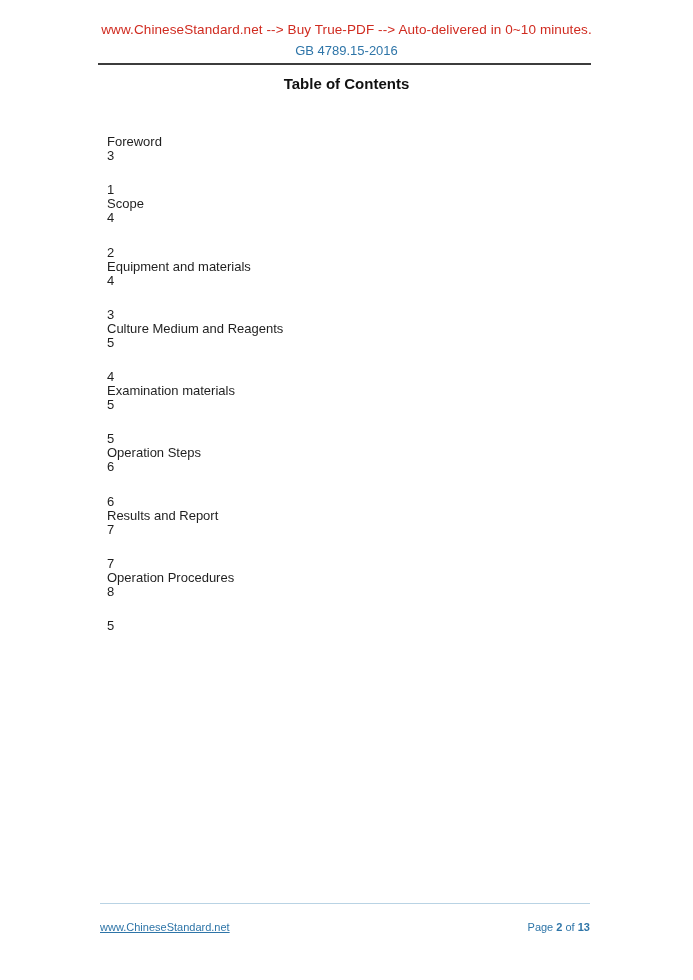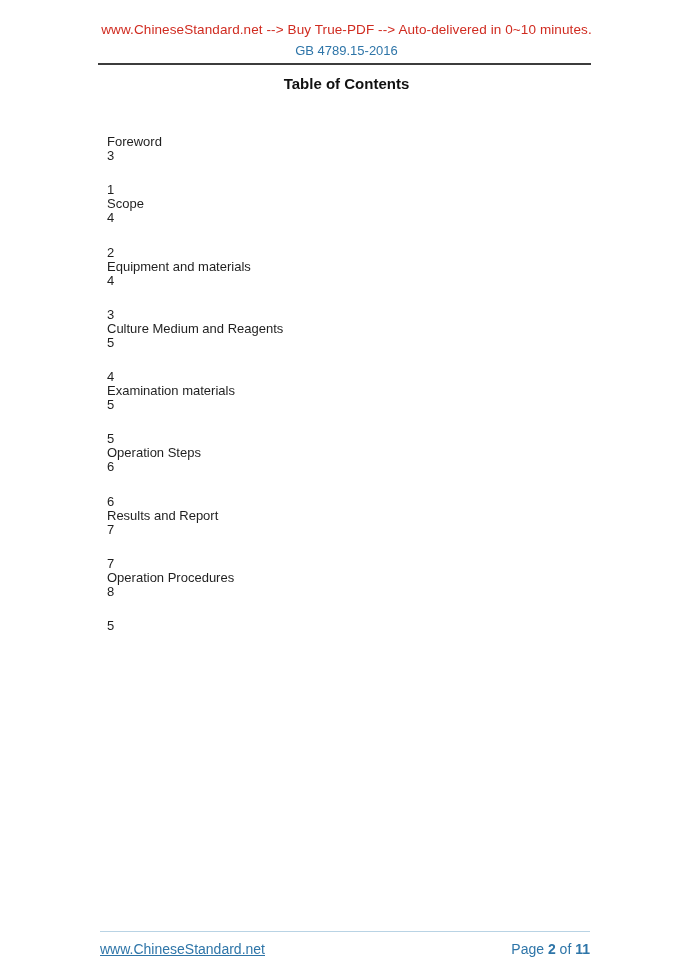--- a/index.html
+++ b/index.html
@@ -64,27 +64,26 @@
     letter-spacing: 0.8px;
   }
   .toc-page { flex: 0 0 auto; }
 
   
   .footer {
     position: absolute;
     left: 100px; top: 903px;
     width: 490px;
     border-top: 1px solid #b9d3e4;
-    padding-top: 9px;
+    padding-top: 17px;
     display: flex;
     justify-content: space-between;
     align-items: baseline;
-    font-size: 14px;
+    font-size: 11px;
     color: #2e75a8;
-    margin-top: 28px;
   }
   .footer-link { color: #2e75a8; text-decoration: underline; cursor: pointer; }
   .page-indicator b { font-weight: bold; }
   .page-indicator span { white-space: pre; }
 </style>
 </head>
 <body>
 
 <div class="page">
 
@@ -157,16 +156,16 @@
     <div class="toc-row">
 
       <span class="toc-dots"></span>
       <span class="toc-page">5</span>
     </div>
 
   </div>
 
   <div class="footer">
     <span class="footer-link">www.ChineseStandard.net</span>
-    <span class="page-indicator"><span>Page</span><span> </span><b>2</b><span> </span><span>of</span><span> </span><b>11</b></span>
+    <span class="page-indicator"><span>Page</span><span> </span><b>2</b><span> </span><span>of</span><span> </span><b>13</b></span>
   </div>
 
 </div>
 
 </body></html>

